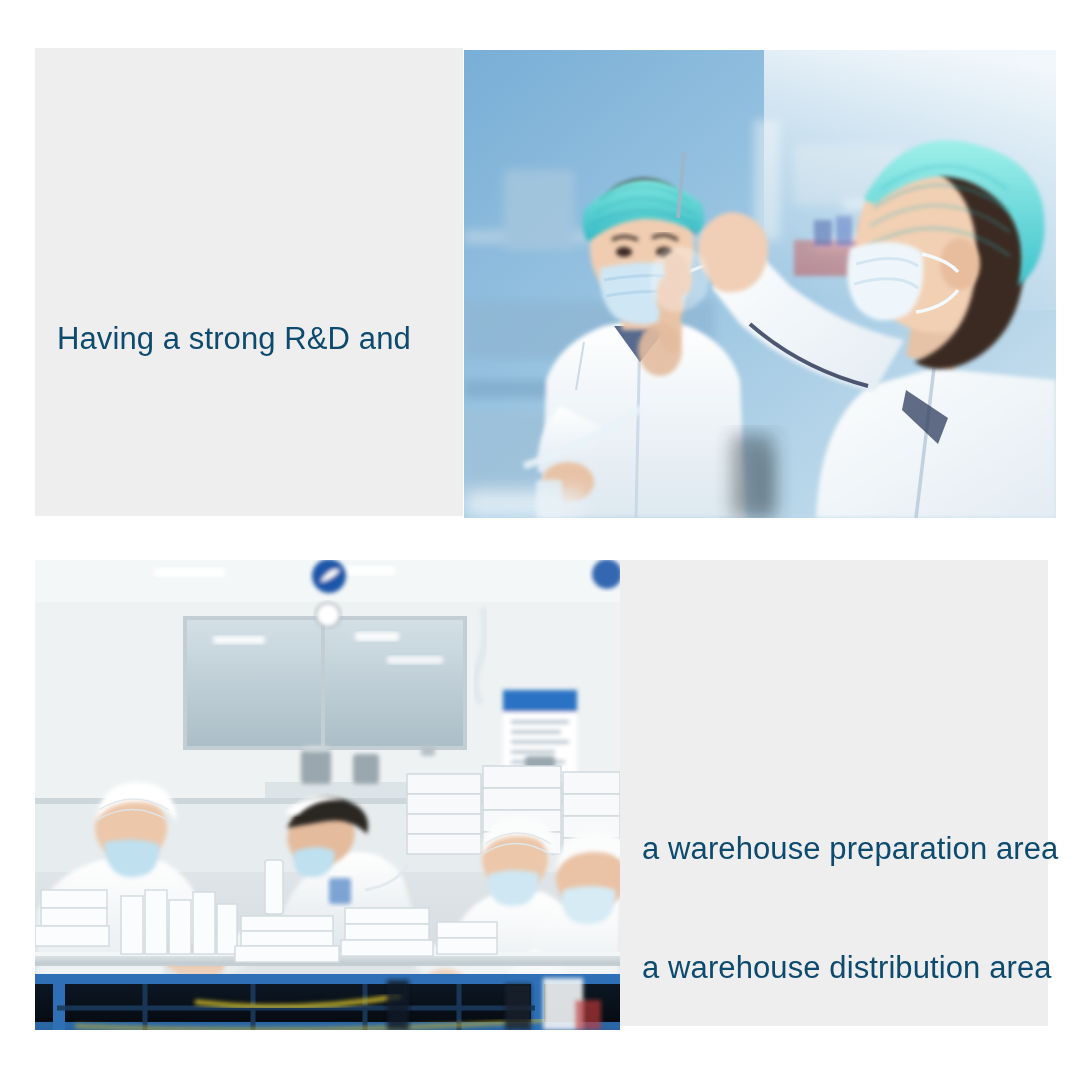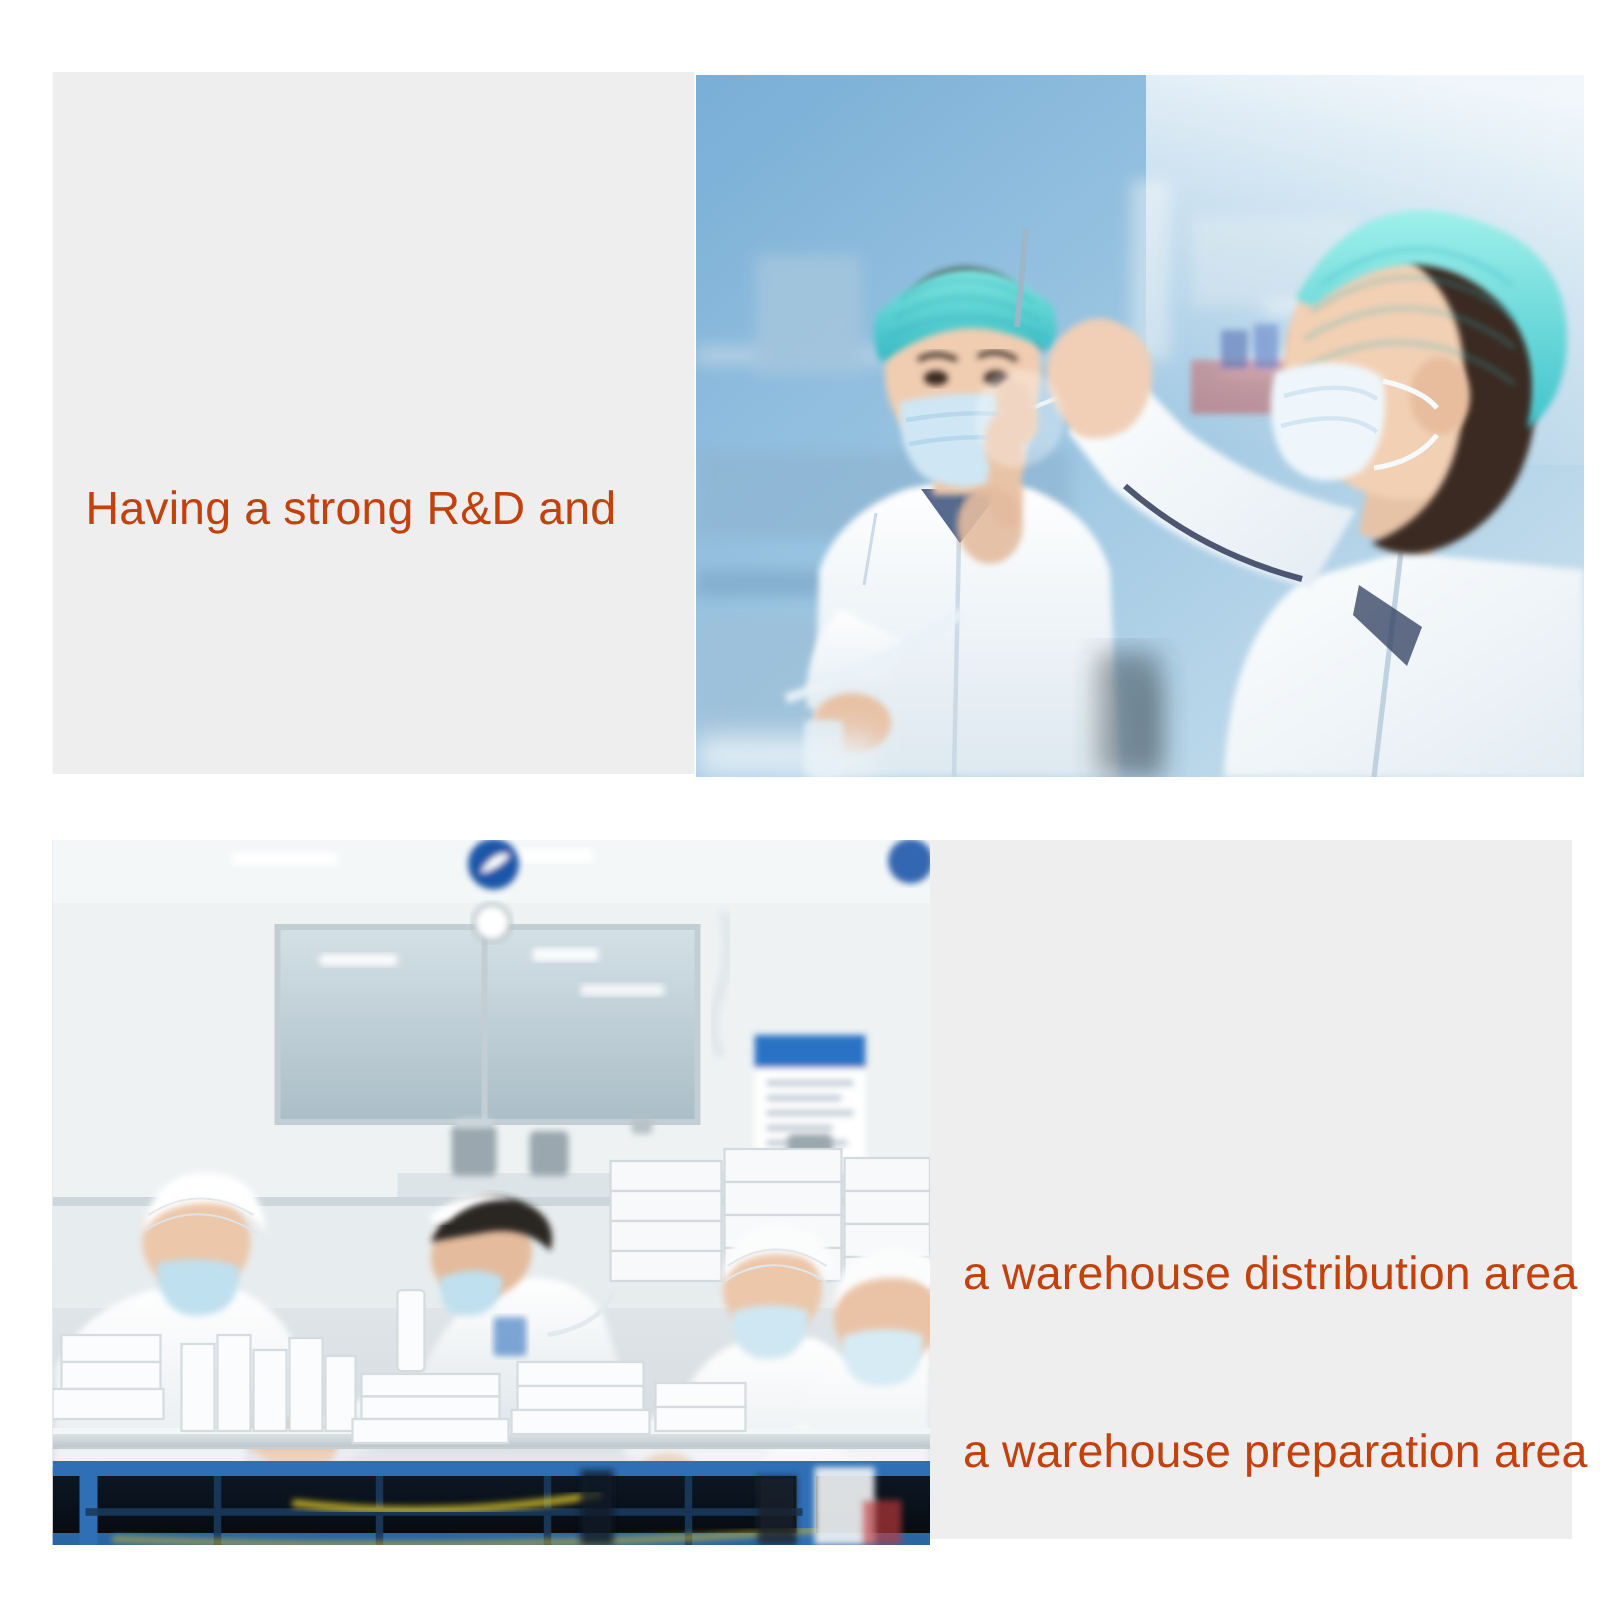--- a/index.html
+++ b/index.html
@@ -12,21 +12,21 @@
   }
   .stage{position:absolute;inset:0;}
 
   
   .panel{position:absolute;background:#efeeef;}
   .photo{position:absolute;overflow:hidden;background:#cfd8e0;}
   .photo svg{display:block;width:100%;height:100%;}
 
   .caption{
     position:absolute;
-    color:#c2410c;
+    color:#0c4a6e;
     font-size:31px;
     line-height:1.28;
     letter-spacing:.1px;
     font-weight:400;
     white-space:pre;
   }
   .caption.right{text-align:left;}
 
   
   #row1-panel{left:35px;top:48px;width:428px;height:468px;}
@@ -415,17 +415,17 @@
         <rect x="470" y="424" width="26" height="46" fill="#15202c" opacity=".8"></rect>
         <rect x="508" y="418" width="40" height="52" fill="#f2f5f6" opacity=".9"></rect>
         <rect x="540" y="440" width="26" height="30" fill="#c23c3c" opacity=".65"></rect>
       </g>
     </svg>
   </div>
 
   <div class="panel" id="row2-panel"></div>
 
   <div class="caption right" id="row2-caption">
+    <div>a warehouse preparation area</div>
     <div>a warehouse distribution area</div>
-    <div>a warehouse preparation area</div>
   </div>
 
 </div>
 
 </body></html>

